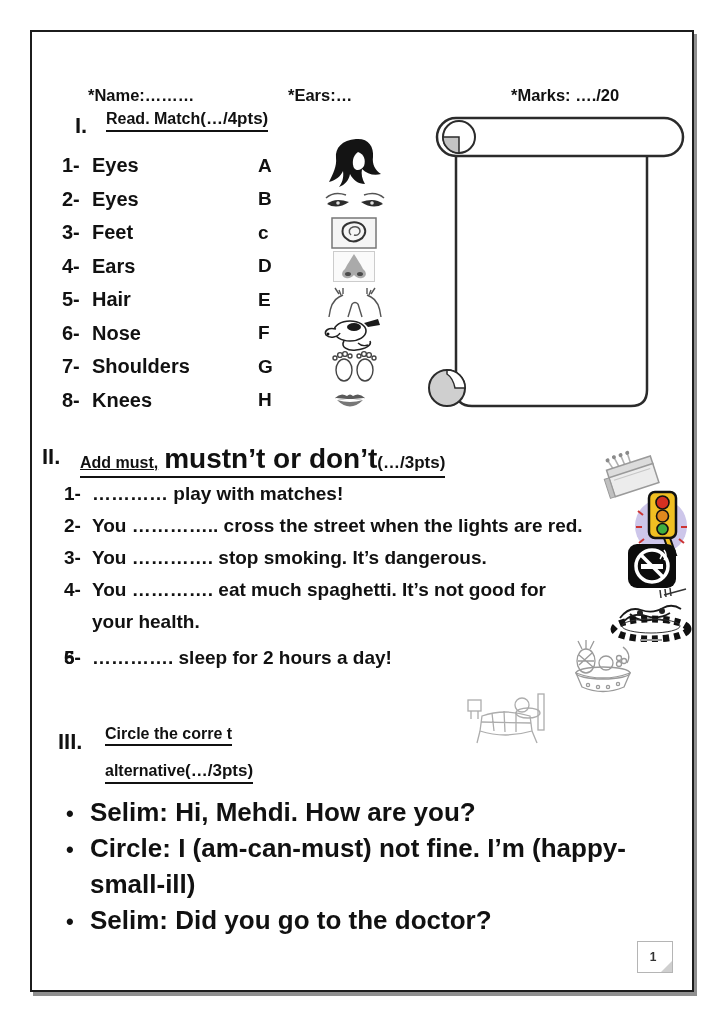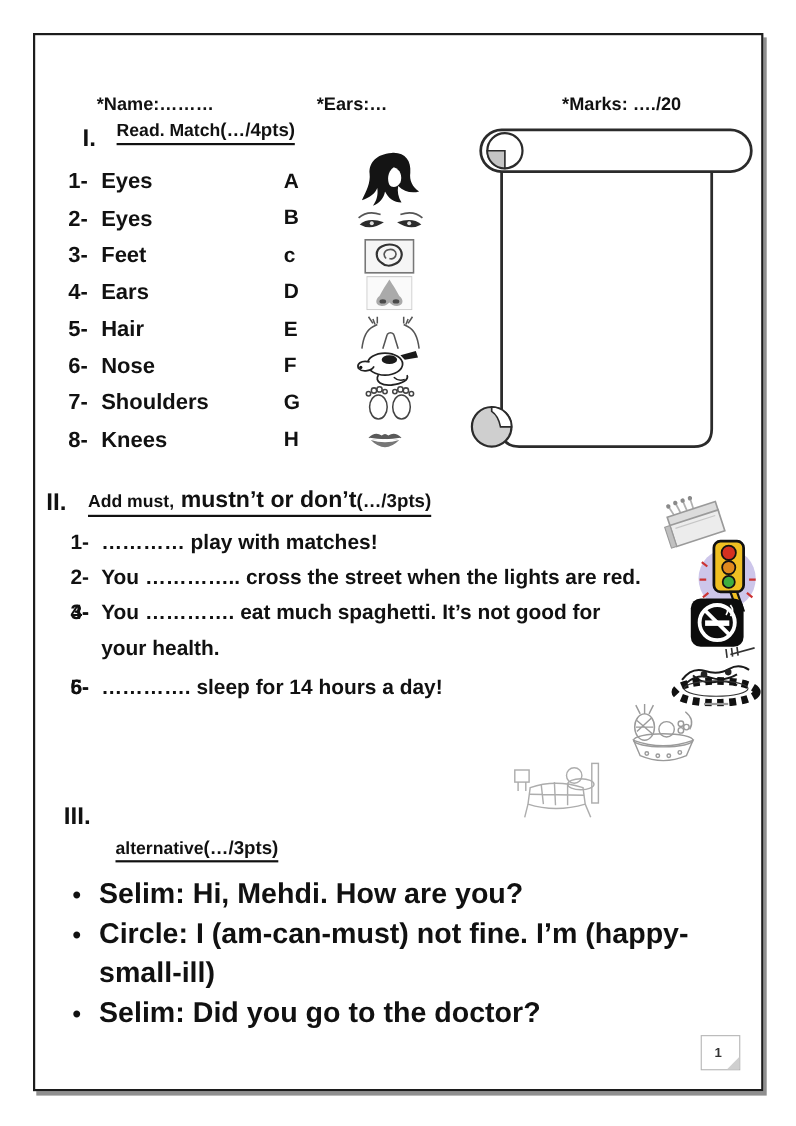--- a/index.html
+++ b/index.html
@@ -7,21 +7,21 @@
          font-family:"Liberation Sans",sans-serif;color:#111;}
   .frame{position:absolute;left:30px;top:30px;width:660px;height:958px;
          border:2px solid #1c1c1c;box-shadow:3px 4px 0 #8f8f8f;background:#fff;}
   .hdr{position:absolute;top:86px;font-weight:bold;font-size:16.5px;white-space:nowrap;}
   #hdr-name{left:88px;} #hdr-class{left:288px;} #hdr-marks{left:467px;margin-left:44px;}
 
   .numeral{position:absolute;font-weight:bold;font-size:22px;}
   .headline{position:absolute;font-weight:bold;white-space:nowrap;}
   .uline{display:inline-block;border-bottom:2.5px solid #111;padding-bottom:1px;}
   .t-big{font-size:16px;}
-  .t-mid{font-size:21px;}
+  .t-mid{font-size:28px;}
   .t-pts{font-size:17px;}
 
   
   #match-list{position:absolute;left:62px;top:149px;width:300px;}
   .m-row{position:relative;height:33.5px;display:flex;align-items:center;
          font-size:20px;font-weight:bold;}
   .m-num{width:30px;flex:none;}
   .m-letter{position:absolute;left:196px;font-size:19px;}
 
   
@@ -183,31 +183,31 @@
       <circle cx="34" cy="25" r="16" fill="#fff" stroke="#2b2b2b" stroke-width="2"></circle>
       <path d="M18,25 A16,16 0 0 0 34,41 L34,25 Z" fill="#c4c4c4" stroke="#2b2b2b" stroke-width="1.5"></path>
       <circle cx="22" cy="276" r="18" fill="#cfcfcf" stroke="#2b2b2b" stroke-width="2"></circle>
       <path d="M22,258 A18,18 0 0 1 40,276 L30,276 Q28,266 22,262 Z" fill="#fff" stroke="#2b2b2b" stroke-width="1.5"></path>
     </svg>
     
   </div>
 
   <div class="numeral" style="left:42px;top:444px;">II.</div>
   <div class="headline" style="left:80px;top:443px;">
-    <span class="uline"><span class="t-big" style="margin-right:6px;">Add must,</span><span class="t-mid">mustn’t or don’t</span><span class="t-pts">(…/3pts)</span></span>
+    <span class="uline"><span class="t-big" style="margin-right:6px;text-decoration:underline;">Add must,</span><span class="t-mid">mustn’t or don’t</span><span class="t-pts">(…/3pts)</span></span>
   </div>
 
   <div id="q-list">
     <div class="q-row"><span class="q-num">1-</span><span>………… play with matches!</span></div>
     <div class="q-row"><span class="q-num">2-</span><span>You ………….. cross the street when the lights are red.</span></div>
-    <div class="q-row"><span class="q-num">3-</span></div>
+    <div class="q-row"><span class="q-num">3-</span><span>You …………. stop smoking. It’s dangerous.</span></div>
     <div class="q-row"><span class="q-num">4-</span><span>You …………. eat much spaghetti. It’s not good for</span><div>your health.</div></div>
     <div class="q-gap"></div>
     <div class="q-row"><span class="q-num">5-</span></div>
-    <div class="q-row"><span class="q-num">6-</span><span>…………. sleep for 14 hours a day!</span></div>
+    <div class="q-row"><span class="q-num">6-</span><span>…………. sleep for 2 hours a day!</span></div>
   </div>
 
   <span class="art" style="left:598px;top:448px;">
     <svg width="72" height="58" viewBox="0 0 72 58">
         <g transform="rotate(-18 36 29)">
           <g stroke="#b0b0b0" stroke-width="1.6">
             <line x1="19" y1="16" x2="16" y2="5"></line>
             <line x1="25" y1="15" x2="23" y2="4"></line>
             <line x1="31" y1="15" x2="30" y2="4"></line>
             <line x1="37" y1="15" x2="37" y2="4"></line>
@@ -291,20 +291,23 @@
           <circle cx="62" cy="19" r="7"></circle>
           <ellipse cx="68" cy="27" rx="12" ry="5"></ellipse>
           <path d="M22,30 Q45,22 70,30 L72,45 Q45,53 20,45 Z"></path>
           <path d="M32,27 l2,18 M44,25 l1,21 M56,26 l0,20 M21,36 l50,1"></path>
           <line x1="20" y1="45" x2="17" y2="57"></line>
           <line x1="72" y1="45" x2="77" y2="57"></line>
         </g>
       </svg></span>
 
   <div class="numeral" style="left:58px;top:729px;">III.</div>
+  <div class="headline" style="left:105px;top:725px;">
+    <span class="uline t-big">Circle the corre t</span>
+  </div>
   <div class="headline" style="left:105px;top:761px;text-align:right;">
     <span class="uline"><span class="t-big">alternative</span><span class="t-pts">(…/3pts)</span></span>
   </div>
 
   <div id="dialogue">
     <div class="b-row"><span class="b-dot"></span><span>Selim: Hi, Mehdi. How are you?</span></div>
     <div class="b-row"><span class="b-dot"></span><span>Circle: I (am-can-must) not fine. I’m (happy-small-ill)</span></div>
     <div class="b-row"><span class="b-dot"></span><span>Selim: Did you go to the doctor?</span></div>
   </div>
 

